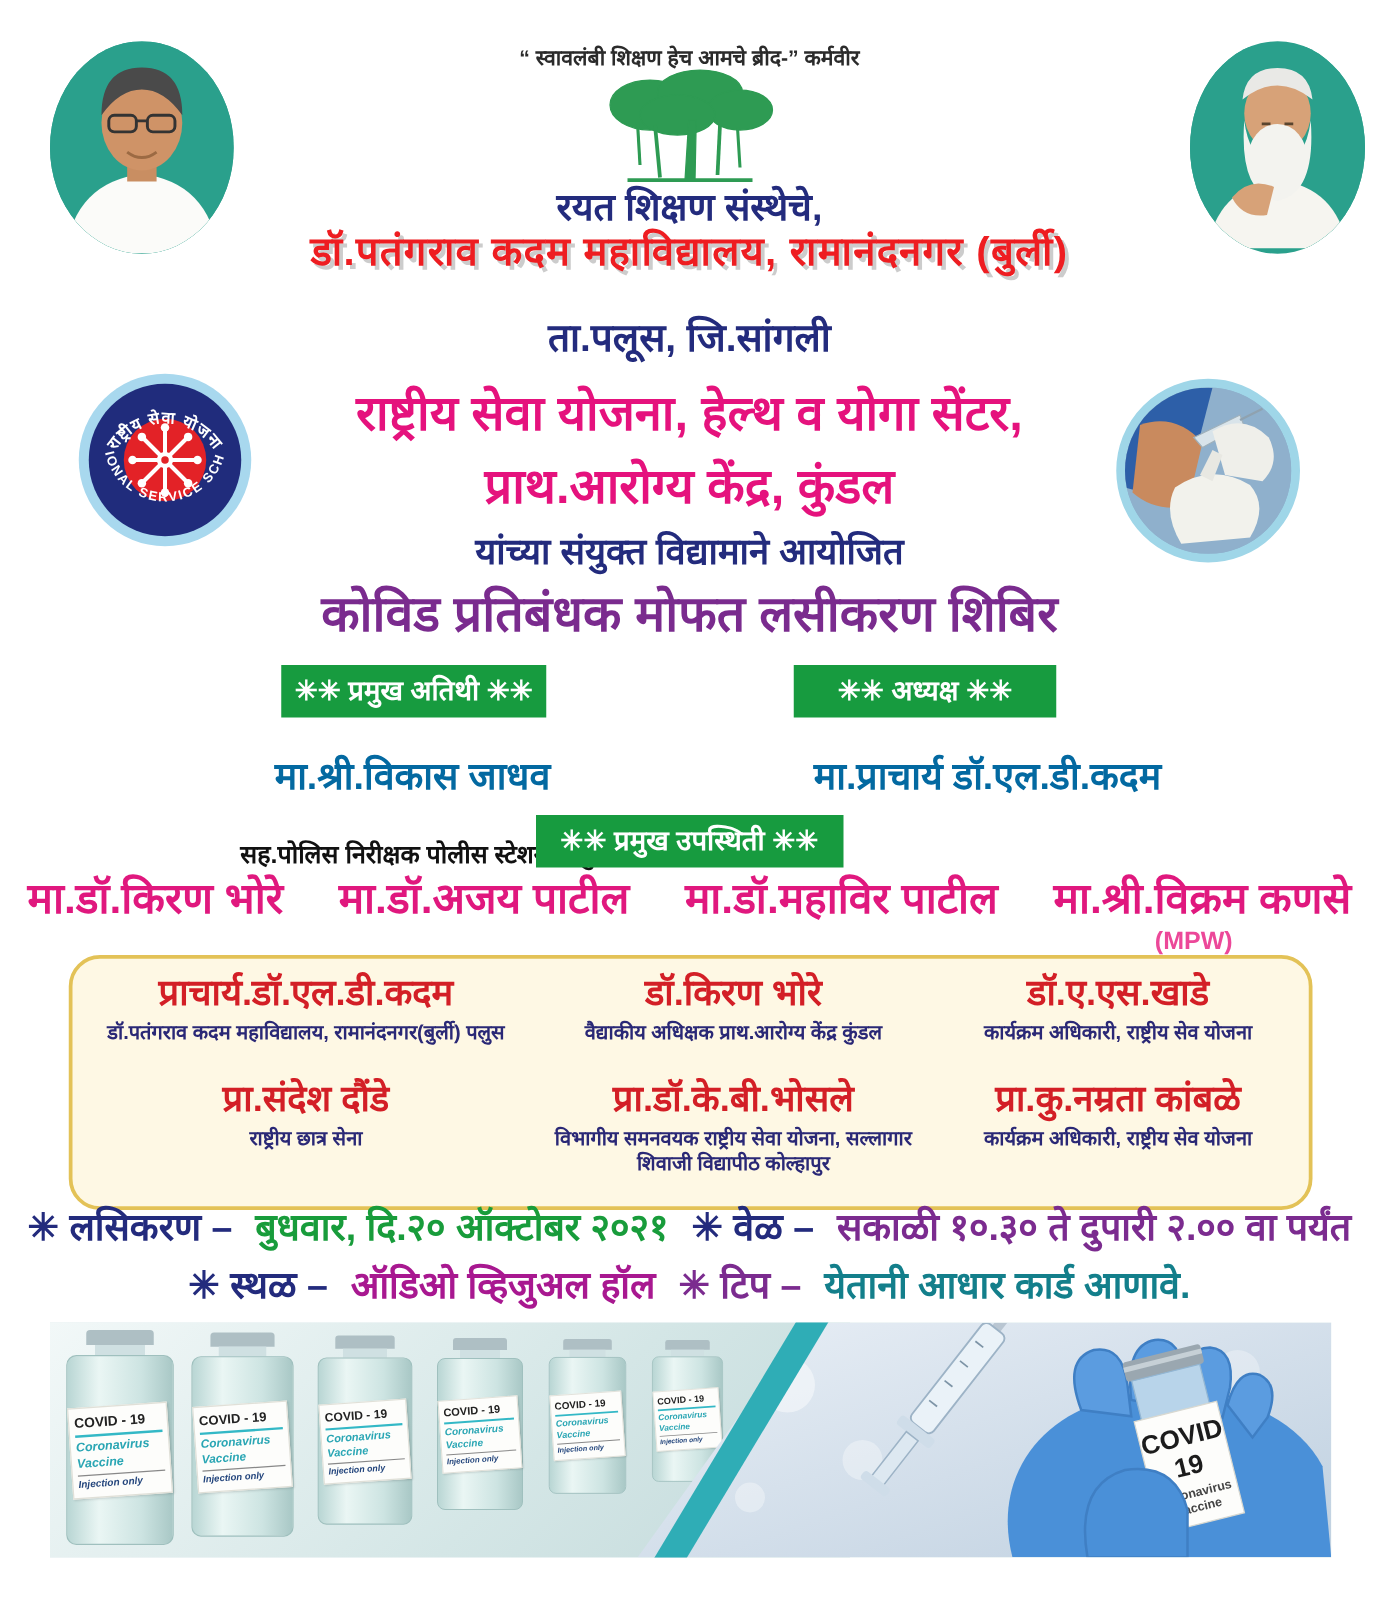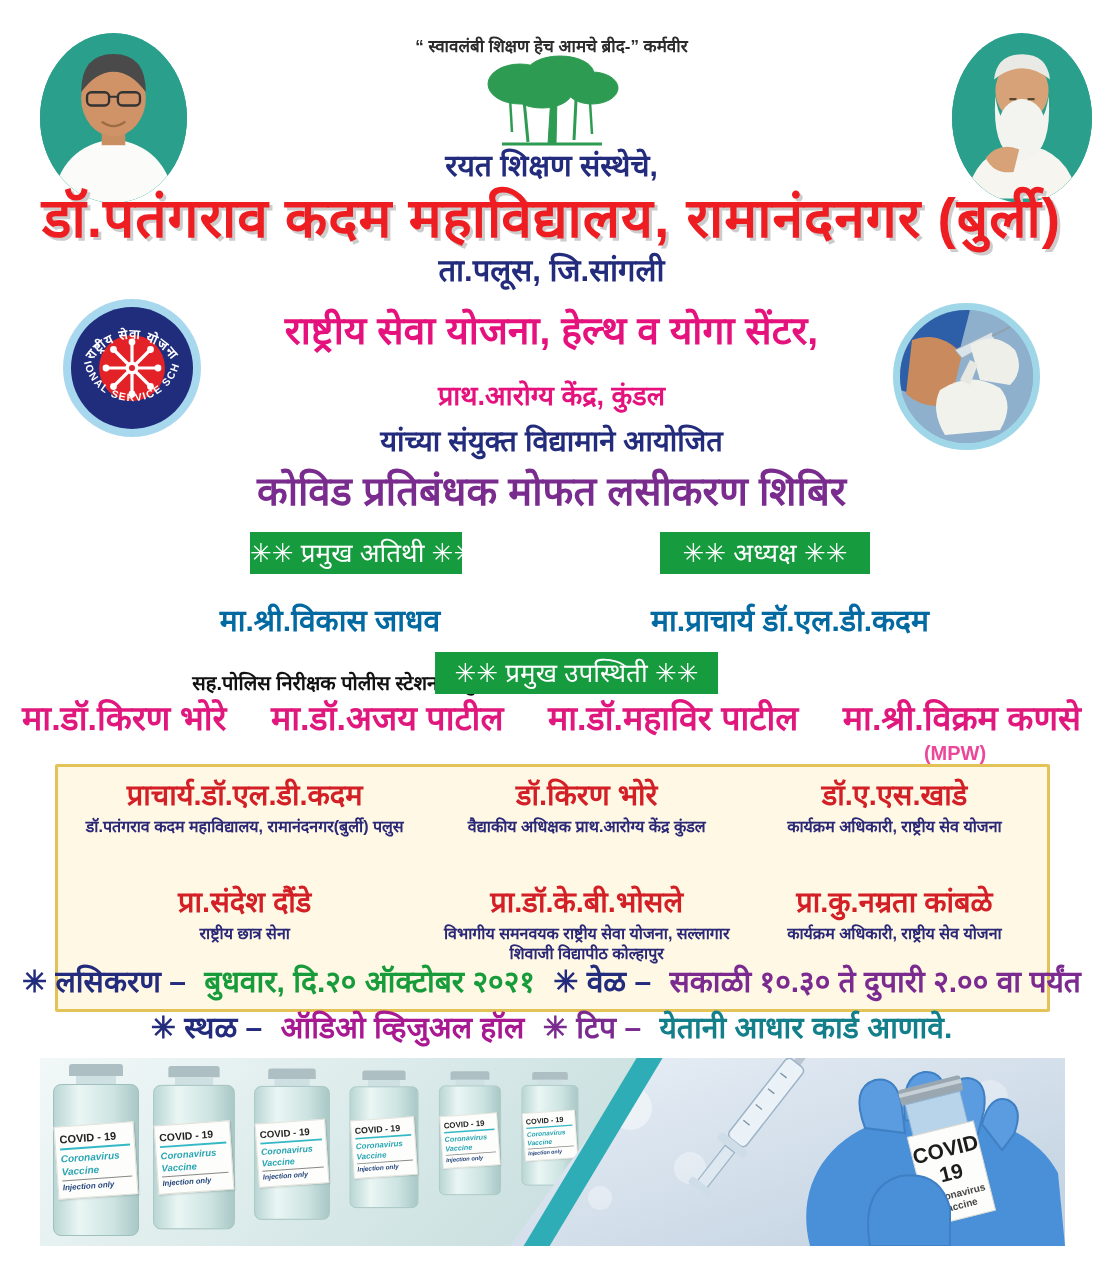--- a/index.html
+++ b/index.html
@@ -5,60 +5,60 @@
   html,body{margin:0;padding:0;background:#ffffff;}
   body{font-family:"Liberation Sans", sans-serif;}
   .poster{position:relative;width:1103px;height:1280px;background:#fff;overflow:hidden;}
   .abs{position:absolute;}
   .ctr{text-align:center;}
   .nowrap{white-space:nowrap;}
 
   
   .quote{top:34px;left:0;width:100%;font-size:17px;font-weight:bold;color:#2b2b2b;}
   .org-line{top:144px;left:0;width:100%;font-size:30px;font-weight:bold;color:#232b7d;}
-  .college-title{top:178px;left:0;width:100%;font-size:55px;font-weight:bold;color:#ee1d21;
+  .college-title{top:178px;left:0;width:100%;font-size:32px;font-weight:bold;color:#ee1d21;
     text-shadow:3px 3px 0 #cccccc;letter-spacing:1px;}
   .place-line{top:248px;left:0;width:100%;font-size:31px;font-weight:bold;color:#232b7d;}
 
   .portrait{width:147px;height:170px;border-radius:50%;overflow:hidden;background:#2aa08c;}
   .portrait svg{display:block;width:100%;height:100%;}
   .portrait-left{top:33px;left:40px;}
   .portrait-right{top:33px;left:952px;width:140px;}
 
   .tree{top:54px;left:50%;transform:translateX(-50%);}
 
   
   .pink1{top:302px;left:0;width:100%;font-size:39px;font-weight:bold;color:#e5127d;}
-  .pink2{top:360px;left:0;width:100%;font-size:27px;font-weight:bold;color:#e5127d;margin-top:16px;}
+  .pink2{top:360px;left:0;width:100%;font-size:39px;font-weight:bold;color:#e5127d;}
   .jointly{top:420px;left:0;width:100%;font-size:29px;font-weight:bold;color:#232b7d;}
   .event-title{top:462px;left:0;width:100%;font-size:40px;font-weight:bold;color:#7a2b8e;}
 
   .nss-logo{top:298px;left:62px;width:140px;height:140px;}
   .vax-photo{top:303px;left:893px;width:147px;height:147px;border-radius:50%;
     border:7px solid #9fd6e8;overflow:hidden;background:#8fb0cc;box-sizing:border-box;}
   .vax-photo svg{display:block;width:100%;height:100%;}
 
-  .badge{background:#179b3f;color:#ffffff;font-size:26px;font-weight:normal;
-    line-height:42px;height:42px;margin-left:25px;}
+  .badge{background:#179b3f;color:#ffffff;font-size:22px;font-weight:bold;
+    line-height:42px;height:42px;}
   .badge1{top:532px;left:225px;width:212px;}
   .badge2{top:532px;left:635px;width:210px;}
   .badge3{top:652px;left:50%;transform:translateX(-50%);padding:0 20px;}
 
   .red-name{font-size:30px;font-weight:bold;color:#0369a1;margin-top:25px;}
   .name1{top:574px;left:130px;width:400px;}
   .name2{top:574px;left:540px;width:500px;text-align:center;}
   .designation{top:628px;left:150px;width:380px;font-size:20px;font-weight:bold;color:#111;margin-top:41px;}
 
   .attendees{top:694px;left:22px;right:22px;display:flex;justify-content:space-between;}
   .attendee{font-size:34px;font-weight:bold;color:#e0187e;white-space:nowrap;}
   .mpw{top:742px;left:890px;width:130px;font-size:20px;font-weight:bold;color:#ec4899;}
 
   
-  .committee{top:764px;left:55px;width:995px;height:248px;background:#fef8e4;
-    border:3px solid #e3c257;border-radius:2px;box-sizing:border-box;
+  .committee{top:764px;left:55px;width:995px;height:204px;background:#fef8e4;
+    border:3px solid #e3c257;border-radius:25px;box-sizing:border-box;
     display:grid;grid-template-columns:37% 33% 30%;padding:10px 6px 4px 6px;row-gap:6px;}
   .cell{text-align:center;padding:0 8px;}
   .cell .nm{font-size:29px;font-weight:bold;color:#d31f26;line-height:1.25;white-space:nowrap;}
   .cell .rl{font-size:16px;font-weight:bold;color:#2a2876;line-height:1.25;margin-top:4px;}
 
   
   .sched{left:0;width:100%;font-size:30px;font-weight:bold;white-space:nowrap;}
   .sched1{top:960px;}
   .sched2{top:1006px;}
   .seg{margin:0 5px;}

